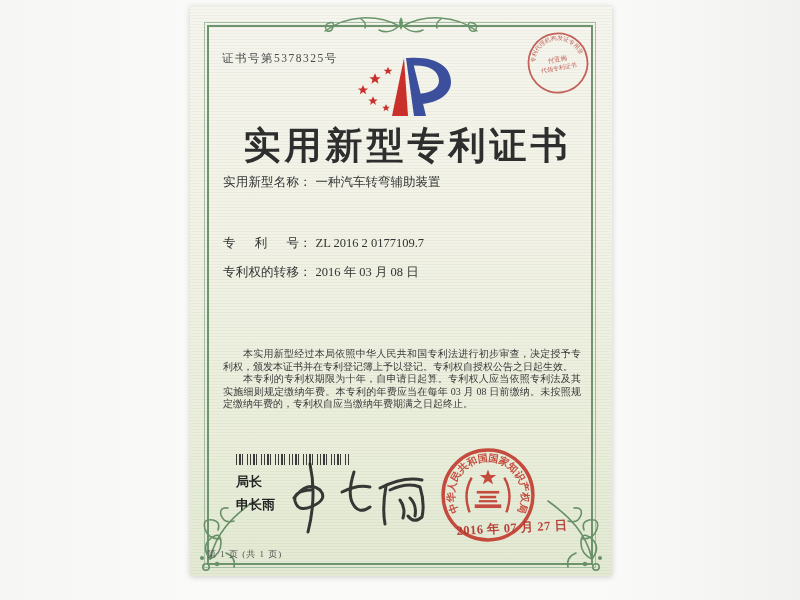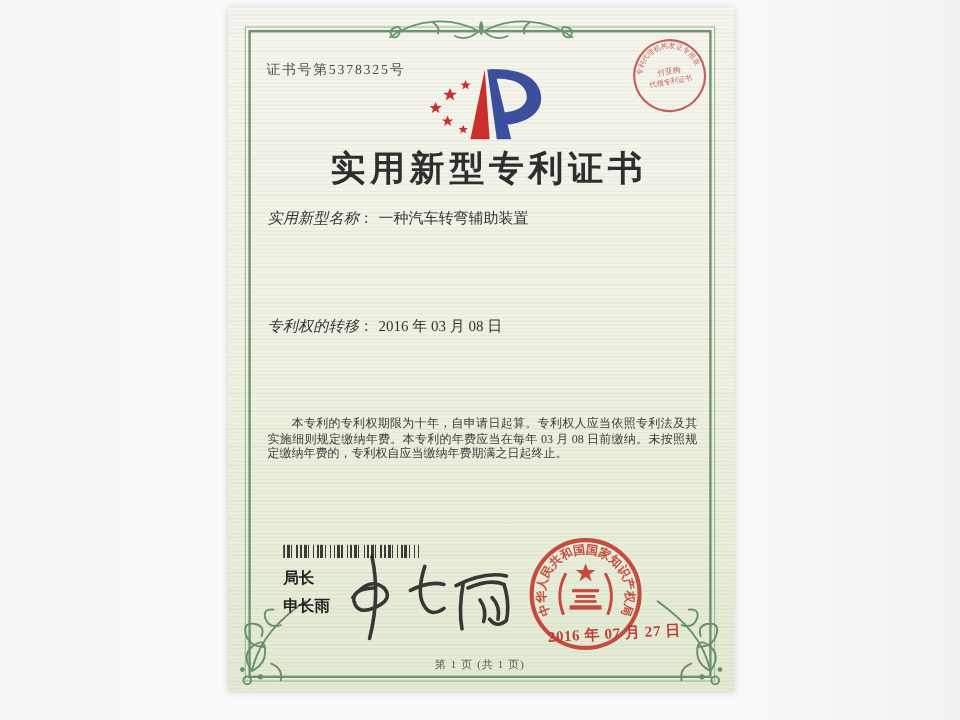--- a/index.html
+++ b/index.html
@@ -22,24 +22,24 @@
     position:absolute;left:17px;top:19px;right:19px;bottom:11px;
     border:2px solid #6e936e;
   }
   .frame::before{content:"";position:absolute;inset:-5px;border:1px solid #a3bfa3;}
   .ornament{position:absolute;color:#6a956a;}
   .cert-no{
     position:absolute;left:32px;top:45px;font-size:11.5px;letter-spacing:1.5px;color:#4a4a4a;
   }
   .title{
     position:absolute;left:17px;right:4px;top:115px;text-align:center;
-    font-size:29px;letter-spacing:4px;color:#2e2e2e;font-weight:600;
+    font-size:37px;letter-spacing:4px;color:#2e2e2e;font-weight:600;
   }
   .field{position:absolute;left:33px;font-size:12.5px;color:#333;white-space:nowrap;}
-  .field .lbl{display:inline-block;width:76px;text-align:justify;text-align-last:justify;vertical-align:baseline;font-style:italic;}
+  .field .lbl{display:inline-block;width:76px;text-align:justify;text-align-last:justify;vertical-align:baseline;}
   .field .colon{margin-right:4px;}
   .paras{
     position:absolute;left:33px;top:342px;width:358px;
     font-size:10px;line-height:12.6px;color:#3a3a3a;text-align:justify;
   }
   .paras p{margin:0;text-indent:2em;}
   .barcode{
     position:absolute;left:46px;top:448px;width:114px;height:11px;opacity:.85;
     background:repeating-linear-gradient(90deg,
       #1d1d1d 0 1.5px,transparent 1.5px 3px,
@@ -50,21 +50,21 @@
   .officer{position:absolute;left:46px;top:464px;font-size:13px;color:#222;font-weight:600;line-height:23px;}
   .sig{position:absolute;left:92px;top:452px;}
   .seal{position:absolute;left:250px;top:441px;}
   .seal-date{
     position:absolute;left:256px;top:514px;width:132px;text-align:center;
     color:#b5352c;font-size:12.5px;font-weight:600;letter-spacing:.5px;
     transform:rotate(-3deg);opacity:.92;
   }
   .agency-stamp{position:absolute;left:334px;top:23px;transform:rotate(-10deg);opacity:.88;}
   .footer{
-    position:absolute;left:17px;right:19px;top:542px;text-align:center;
+    position:absolute;left:17px;right:19px;top:542px;
     font-size:9px;color:#555;letter-spacing:1px;
   }
 </style>
 </head>
 <body>
 
 <div class="paper">
 
   <div class="frame"></div>
 
@@ -133,25 +133,29 @@
     </text>
     <text x="34" y="32.5" font-size="6.5" fill="#bb4e46" text-anchor="middle">付亚梅</text>
     <text x="34" y="41" font-size="6" fill="#bb4e46" text-anchor="middle">代领专利证书</text>
   </svg>
 
   <div class="title">实用新型专利证书</div>
 
   <div class="field" style="top:168px">
     <span class="lbl">实用新型名称</span><span class="colon">：</span><span>一种汽车转弯辅助装置</span>
   </div>
+  <div class="field" style="top:229px">
+    <span class="lbl">专利号</span><span class="colon">：</span><span>ZL 2016 2 0177109.7</span>
+  </div>
   <div class="field" style="top:258px">
     <span class="lbl">专利权的转移</span><span class="colon">：</span><span>2016 年 03 月 08 日</span>
   </div>
 
   <div class="paras">
+    <p>本实用新型经过本局依照中华人民共和国专利法进行初步审查，决定授予专利权，颁发本证书并在专利登记簿上予以登记。专利权自授权公告之日起生效。</p>
     <p>本专利的专利权期限为十年，自申请日起算。专利权人应当依照专利法及其实施细则规定缴纳年费。本专利的年费应当在每年 03 月 08 日前缴纳。未按照规定缴纳年费的，专利权自应当缴纳年费期满之日起终止。</p>
   </div>
 
   <div class="barcode"></div>
 
   <div class="officer">
     <div>局长</div>
     <div>申长雨</div>
   </div>
 

